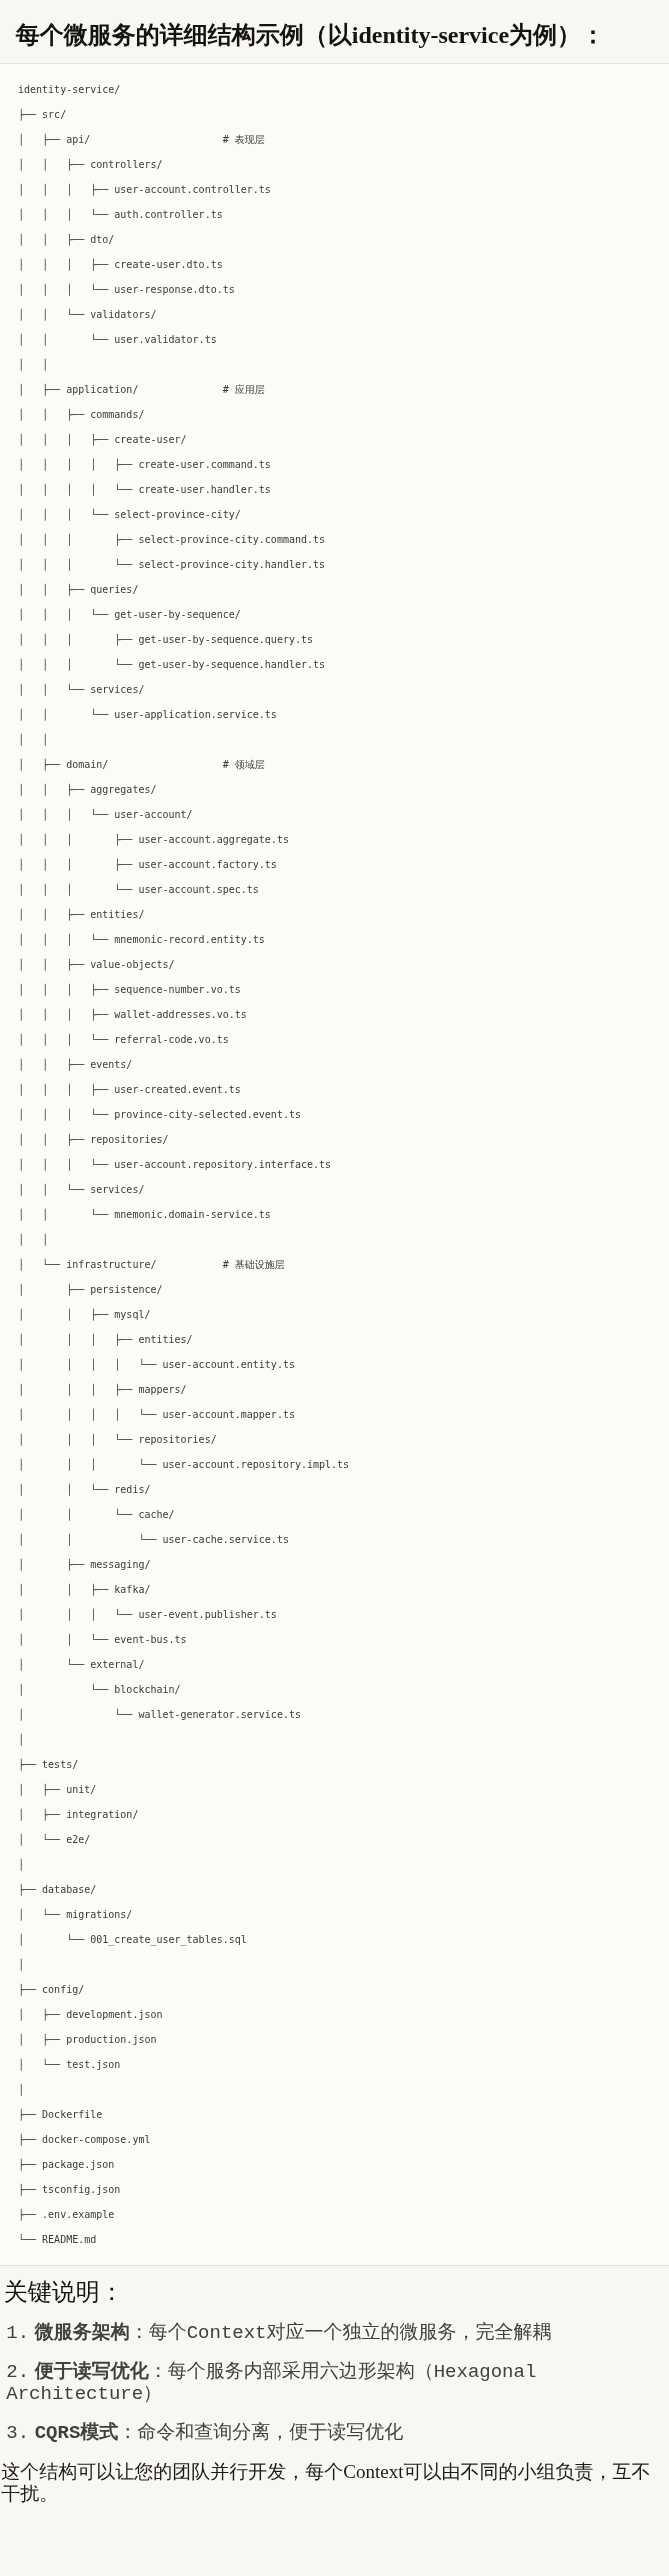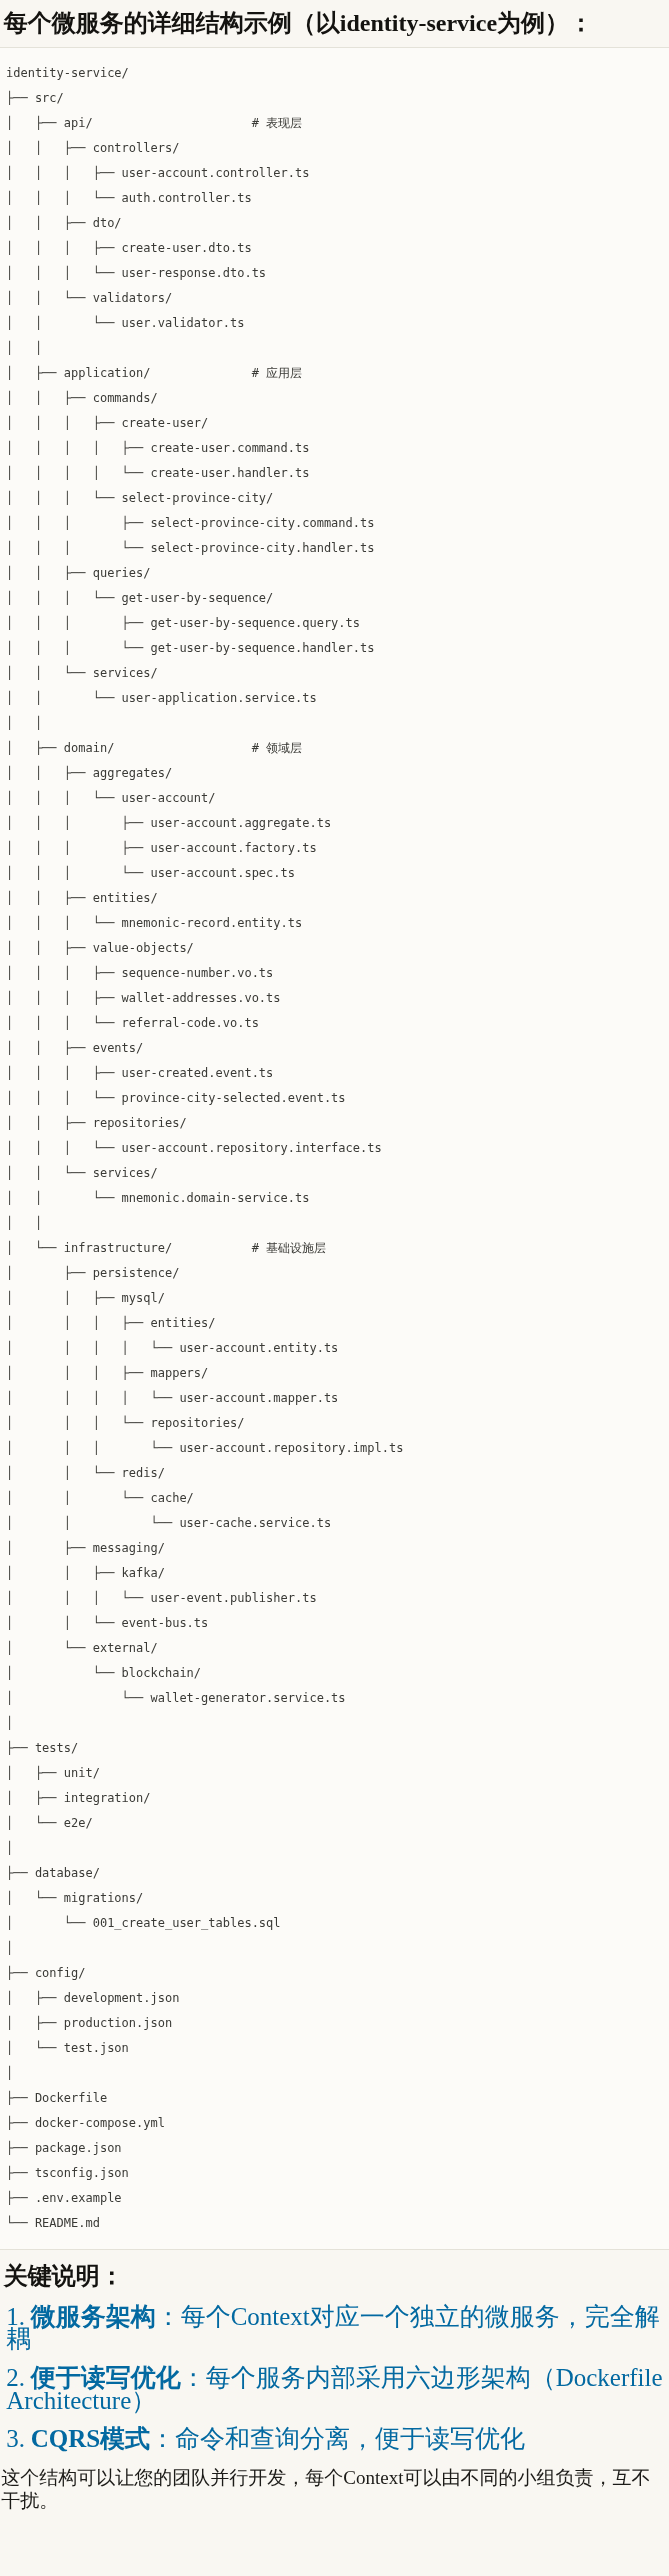--- a/index.html
+++ b/index.html
@@ -6,56 +6,57 @@
   body {
     width: 669px;
     height: 2576px;
     overflow: hidden;
     background: #f9f7f2;
     color: #1c1b18;
     font-family: "Liberation Serif", serif;
     box-sizing: border-box;
   }
   .page-title {
-    margin: 0;
+    margin: 12px;
     padding: 7.5px 7.5px 0 3.8px;
     font-size: 24px;
     line-height: 31px;
     font-weight: 700;
     color: #141310;
   }
   .code-block {
     box-sizing: border-box;
     width: 669px;
     margin: 8.1px 0 0 0;
-    padding: 13px 5px 13px 6px;
+    padding: 13px 5px 13px 18px;
     background: #fcfbf8;
     border: 0;
     border-top: 0.6px solid #e4e2d9;
     border-bottom: 0.6px solid #e4e2d9;
     font-family: "DejaVu Sans Mono", monospace;
-    font-size: 12px;
+    font-size: 10px;
     line-height: 25px;
     color: #3a3a36;
     white-space: pre;
     overflow: hidden;
   }
   .notes-heading {
     margin: 13.8px 0 15px 3.8px;
     font-size: 24px;
     line-height: 27.5px;
-    font-weight: 700;
+    font-weight: 400;
     color: #141310;
   }
   .notes-list { margin: 0; padding: 0; list-style: none; }
   .note-item {
     margin: 0 0 16.3px 6.3px;
-    font-size: 25px;
+    font-size: 19px;
     line-height: 22.5px;
-    color: #0369a1;
+    color: #404040;
+    font-family: Liberation Mono, monospace;
   }
   .note-num { margin-right: 5.6px; }
   .note-label { font-weight: 700; }
   .closing-paragraph {
     margin: 16.3px 0 0 1.3px;
     font-size: 19px;
     line-height: 22.5px;
     color: #1c1b18;
   }
 </style>
@@ -149,18 +150,18 @@
 ├── docker-compose.yml
 ├── package.json
 ├── tsconfig.json
 ├── .env.example
 └── README.md</pre>
 
 <h2 class="notes-heading">关键说明：</h2>
 
 <ol class="notes-list">
   <li class="note-item"><span class="note-num">1.</span><span class="note-label">微服务架构</span><span class="note-text">：每个Context对应一个独立的微服务，完全解耦</span></li>
-  <li class="note-item"><span class="note-num">2.</span><span class="note-label">便于读写优化</span><span class="note-text">：每个服务内部采用六边形架构（Dockerfile Architecture）</span></li>
+  <li class="note-item"><span class="note-num">2.</span><span class="note-label">便于读写优化</span><span class="note-text">：每个服务内部采用六边形架构（Hexagonal Architecture）</span></li>
   <li class="note-item"><span class="note-num">3.</span><span class="note-label">CQRS模式</span><span class="note-text">：命令和查询分离，便于读写优化</span></li>
 </ol>
 
 <p class="closing-paragraph">这个结构可以让您的团队并行开发，每个Context可以由不同的小组负责，互不干扰。</p>
 
 
 </body></html>

